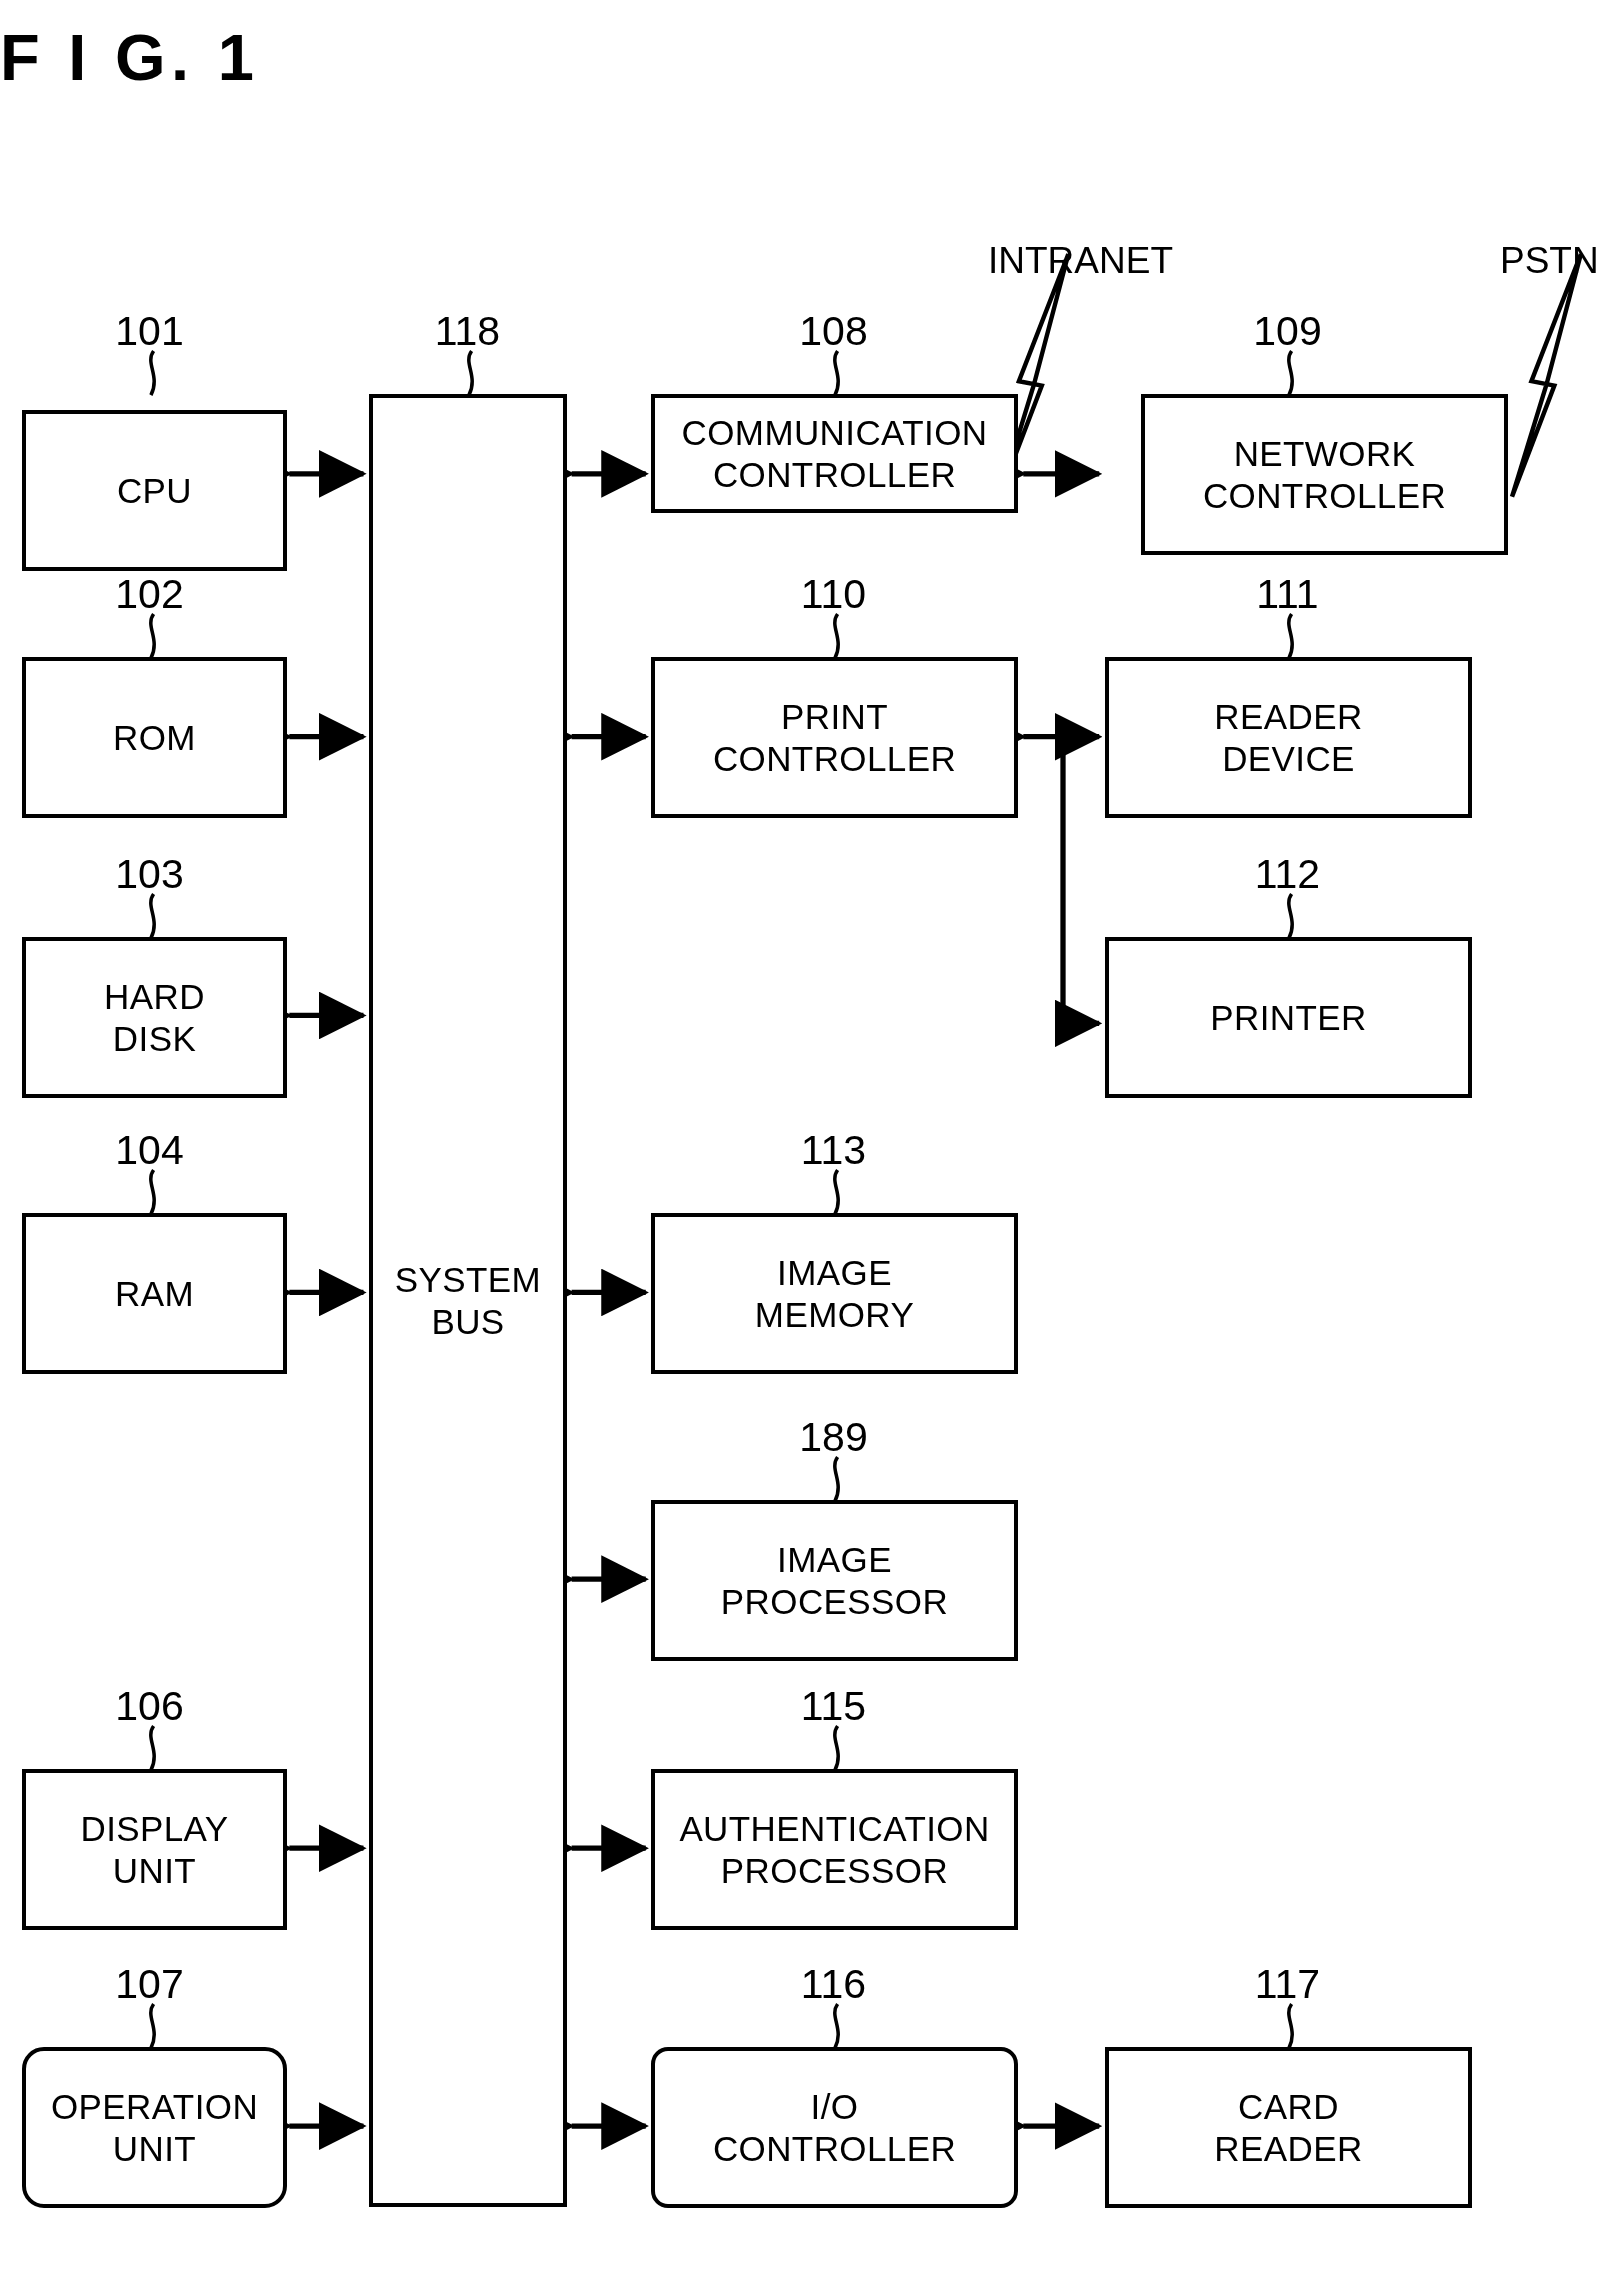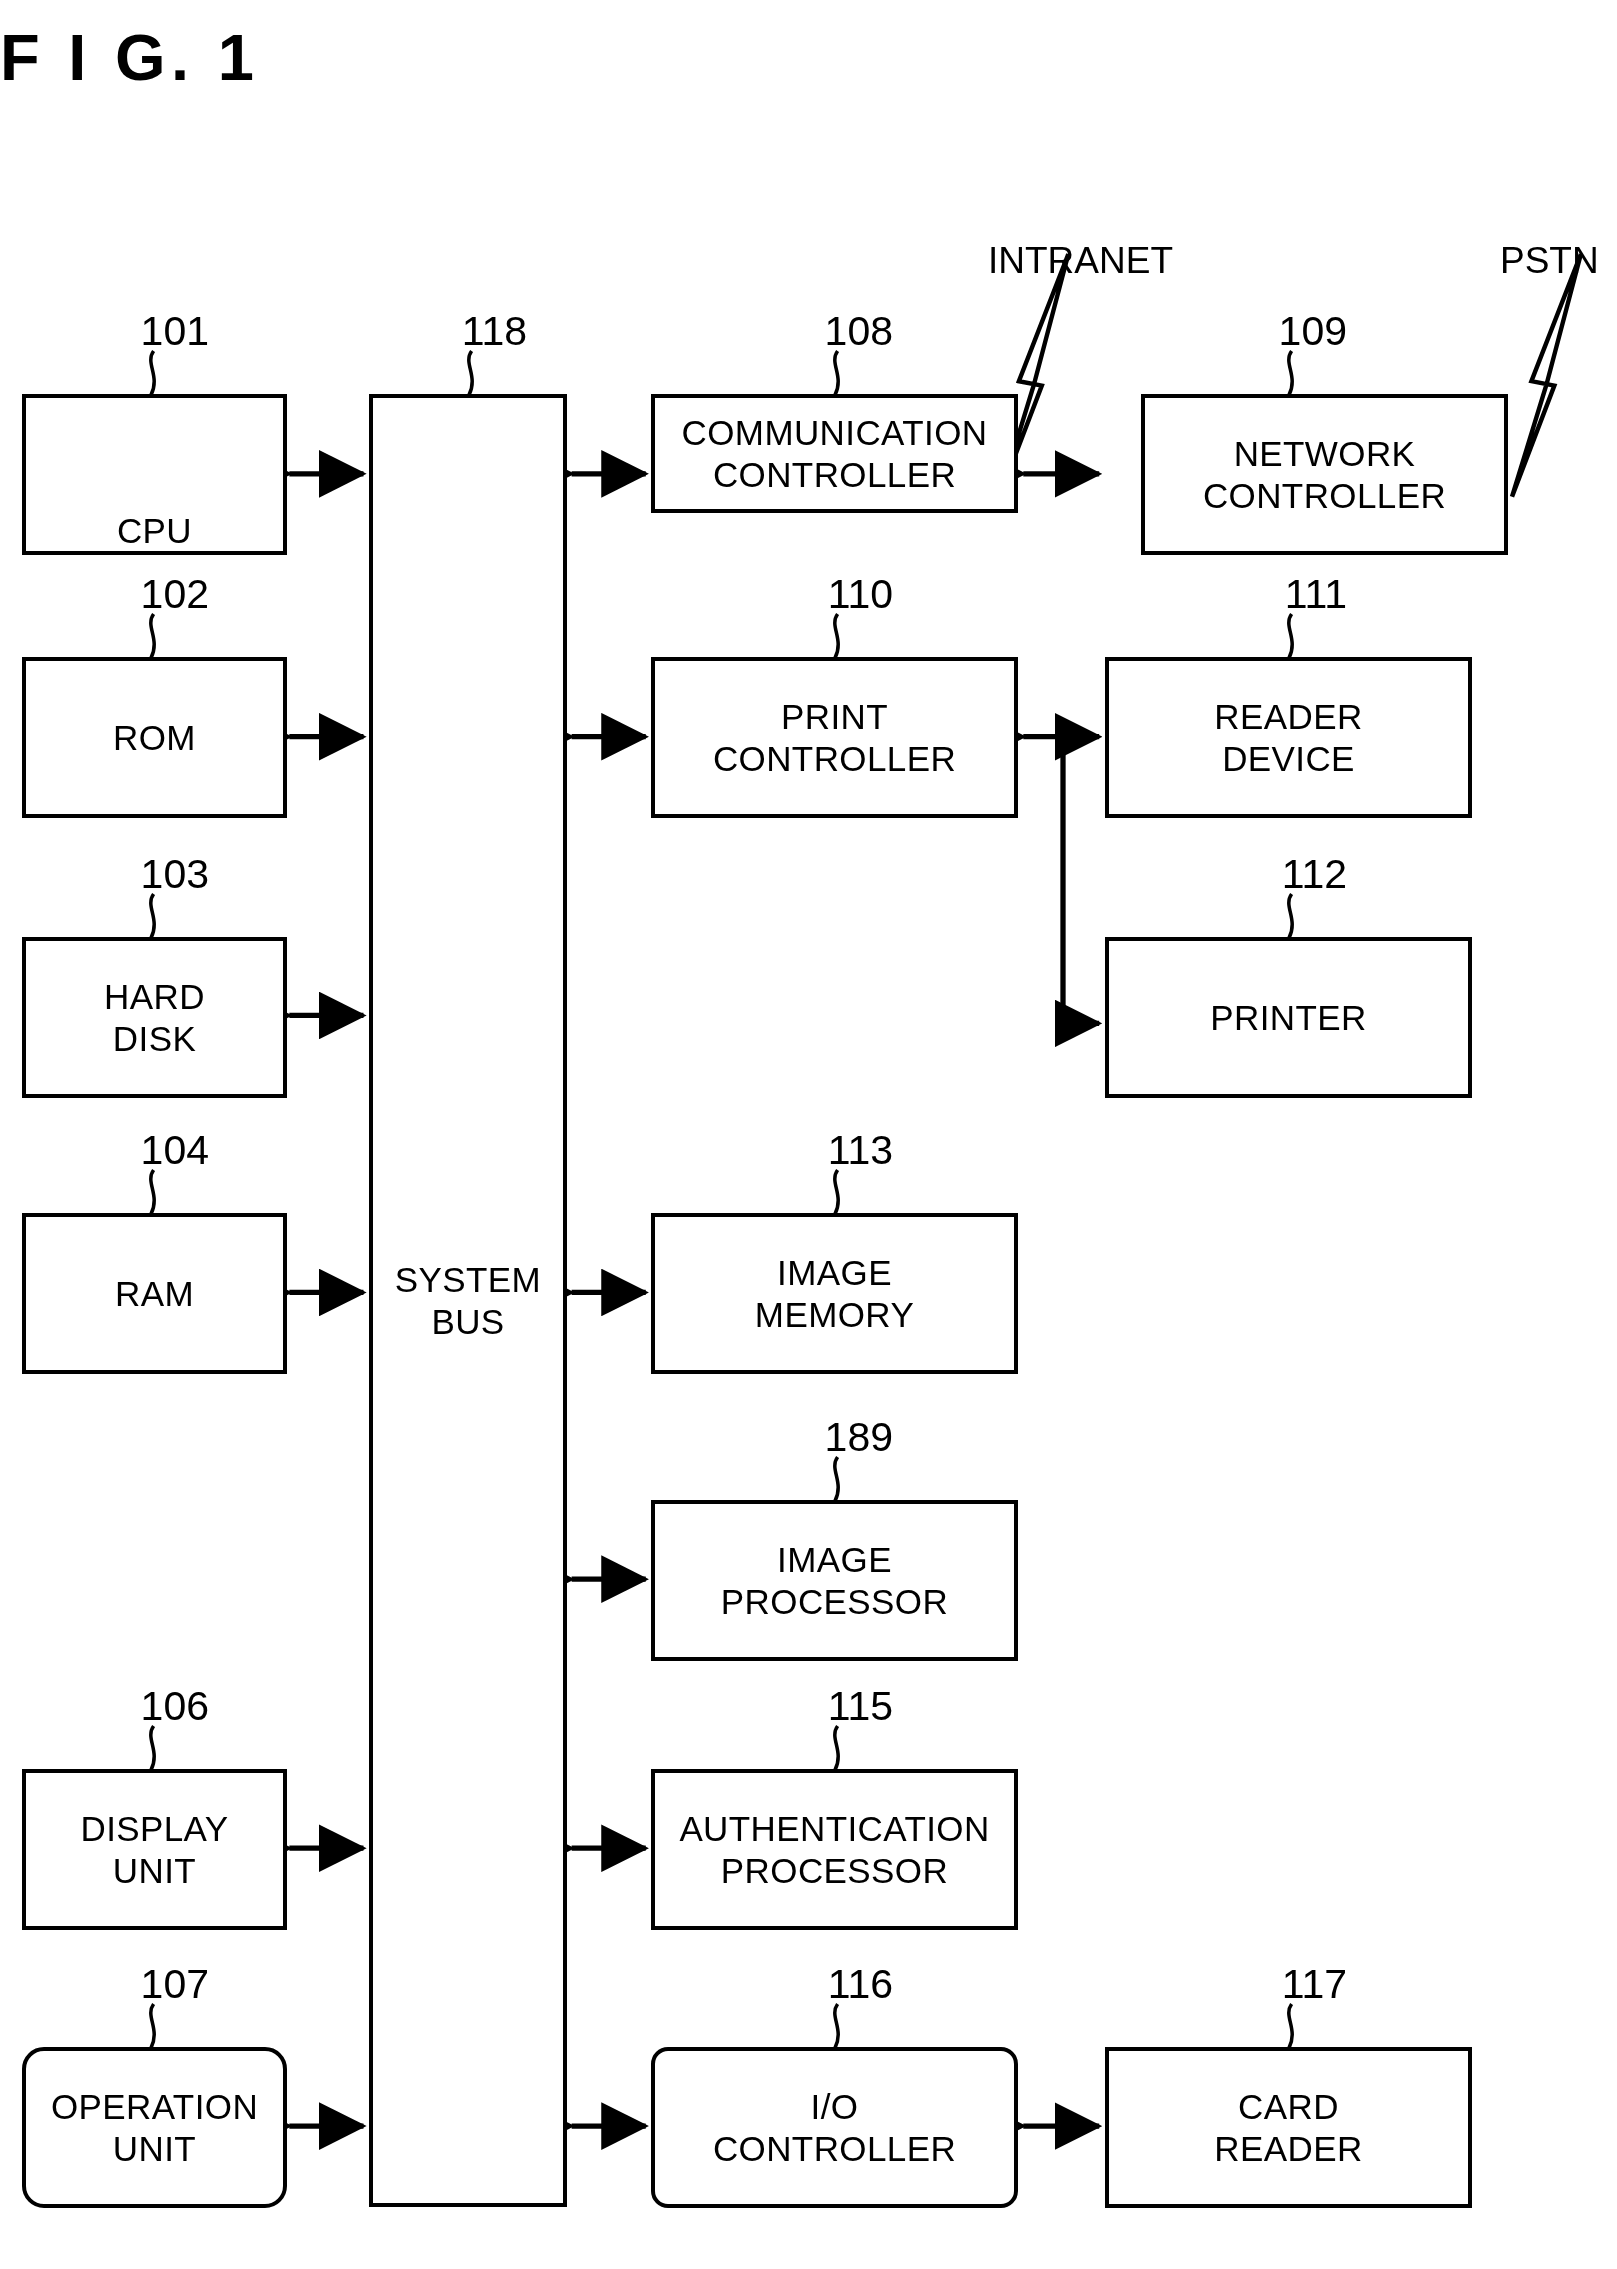--- a/index.html
+++ b/index.html
@@ -39,23 +39,22 @@
   .blk .lbl {
     font-size: 35px;
     line-height: 1.18;
     letter-spacing: 0.4px;
     white-space: pre-line;
   }
   .refnum {
     position: absolute;
     font-size: 41px;
     line-height: 1;
-    text-align: right;
+    text-align: center;
     white-space: nowrap;
-    margin-left: 20px;
   }
   .leader {
     position: absolute;
     width: 19.4px;
     height: 46px;
     overflow: visible;
   }
   .netlabel {
     position: absolute;
     font-size: 37px;
@@ -203,21 +202,21 @@
   </svg>
 
   <div class="refnum" style="left:1248px; top:1964px; width:79px;">117</div>
   <svg class="leader" style="left:1281px; top:2004px;" viewBox="0 0 22 52" width="19.4" height="46">
     <path d="M12,0 C2,14 20,28 9,50" stroke="#000" stroke-width="4" fill="none"></path>
   </svg>
 
   <div class="netlabel" style="left:988px; top:242px;">INTRANET</div>
   <div class="netlabel" style="left:1500px; top:242px;">PSTN</div>
 
-  <div class="blk" style="left:22px; top:394px; width:265px; height:161px;align-items:flex-end;">
+  <div class="blk" style="left:22px; top:410px; width:265px; height:161px;">
     <span class="lbl">CPU</span>
   </div>
 
   <div class="blk" style="left:22px; top:657px; width:265px; height:161px;">
     <span class="lbl">ROM</span>
   </div>
 
   <div class="blk" style="left:22px; top:937px; width:265px; height:161px;">
     <span class="lbl">HARD
 DISK</span>

